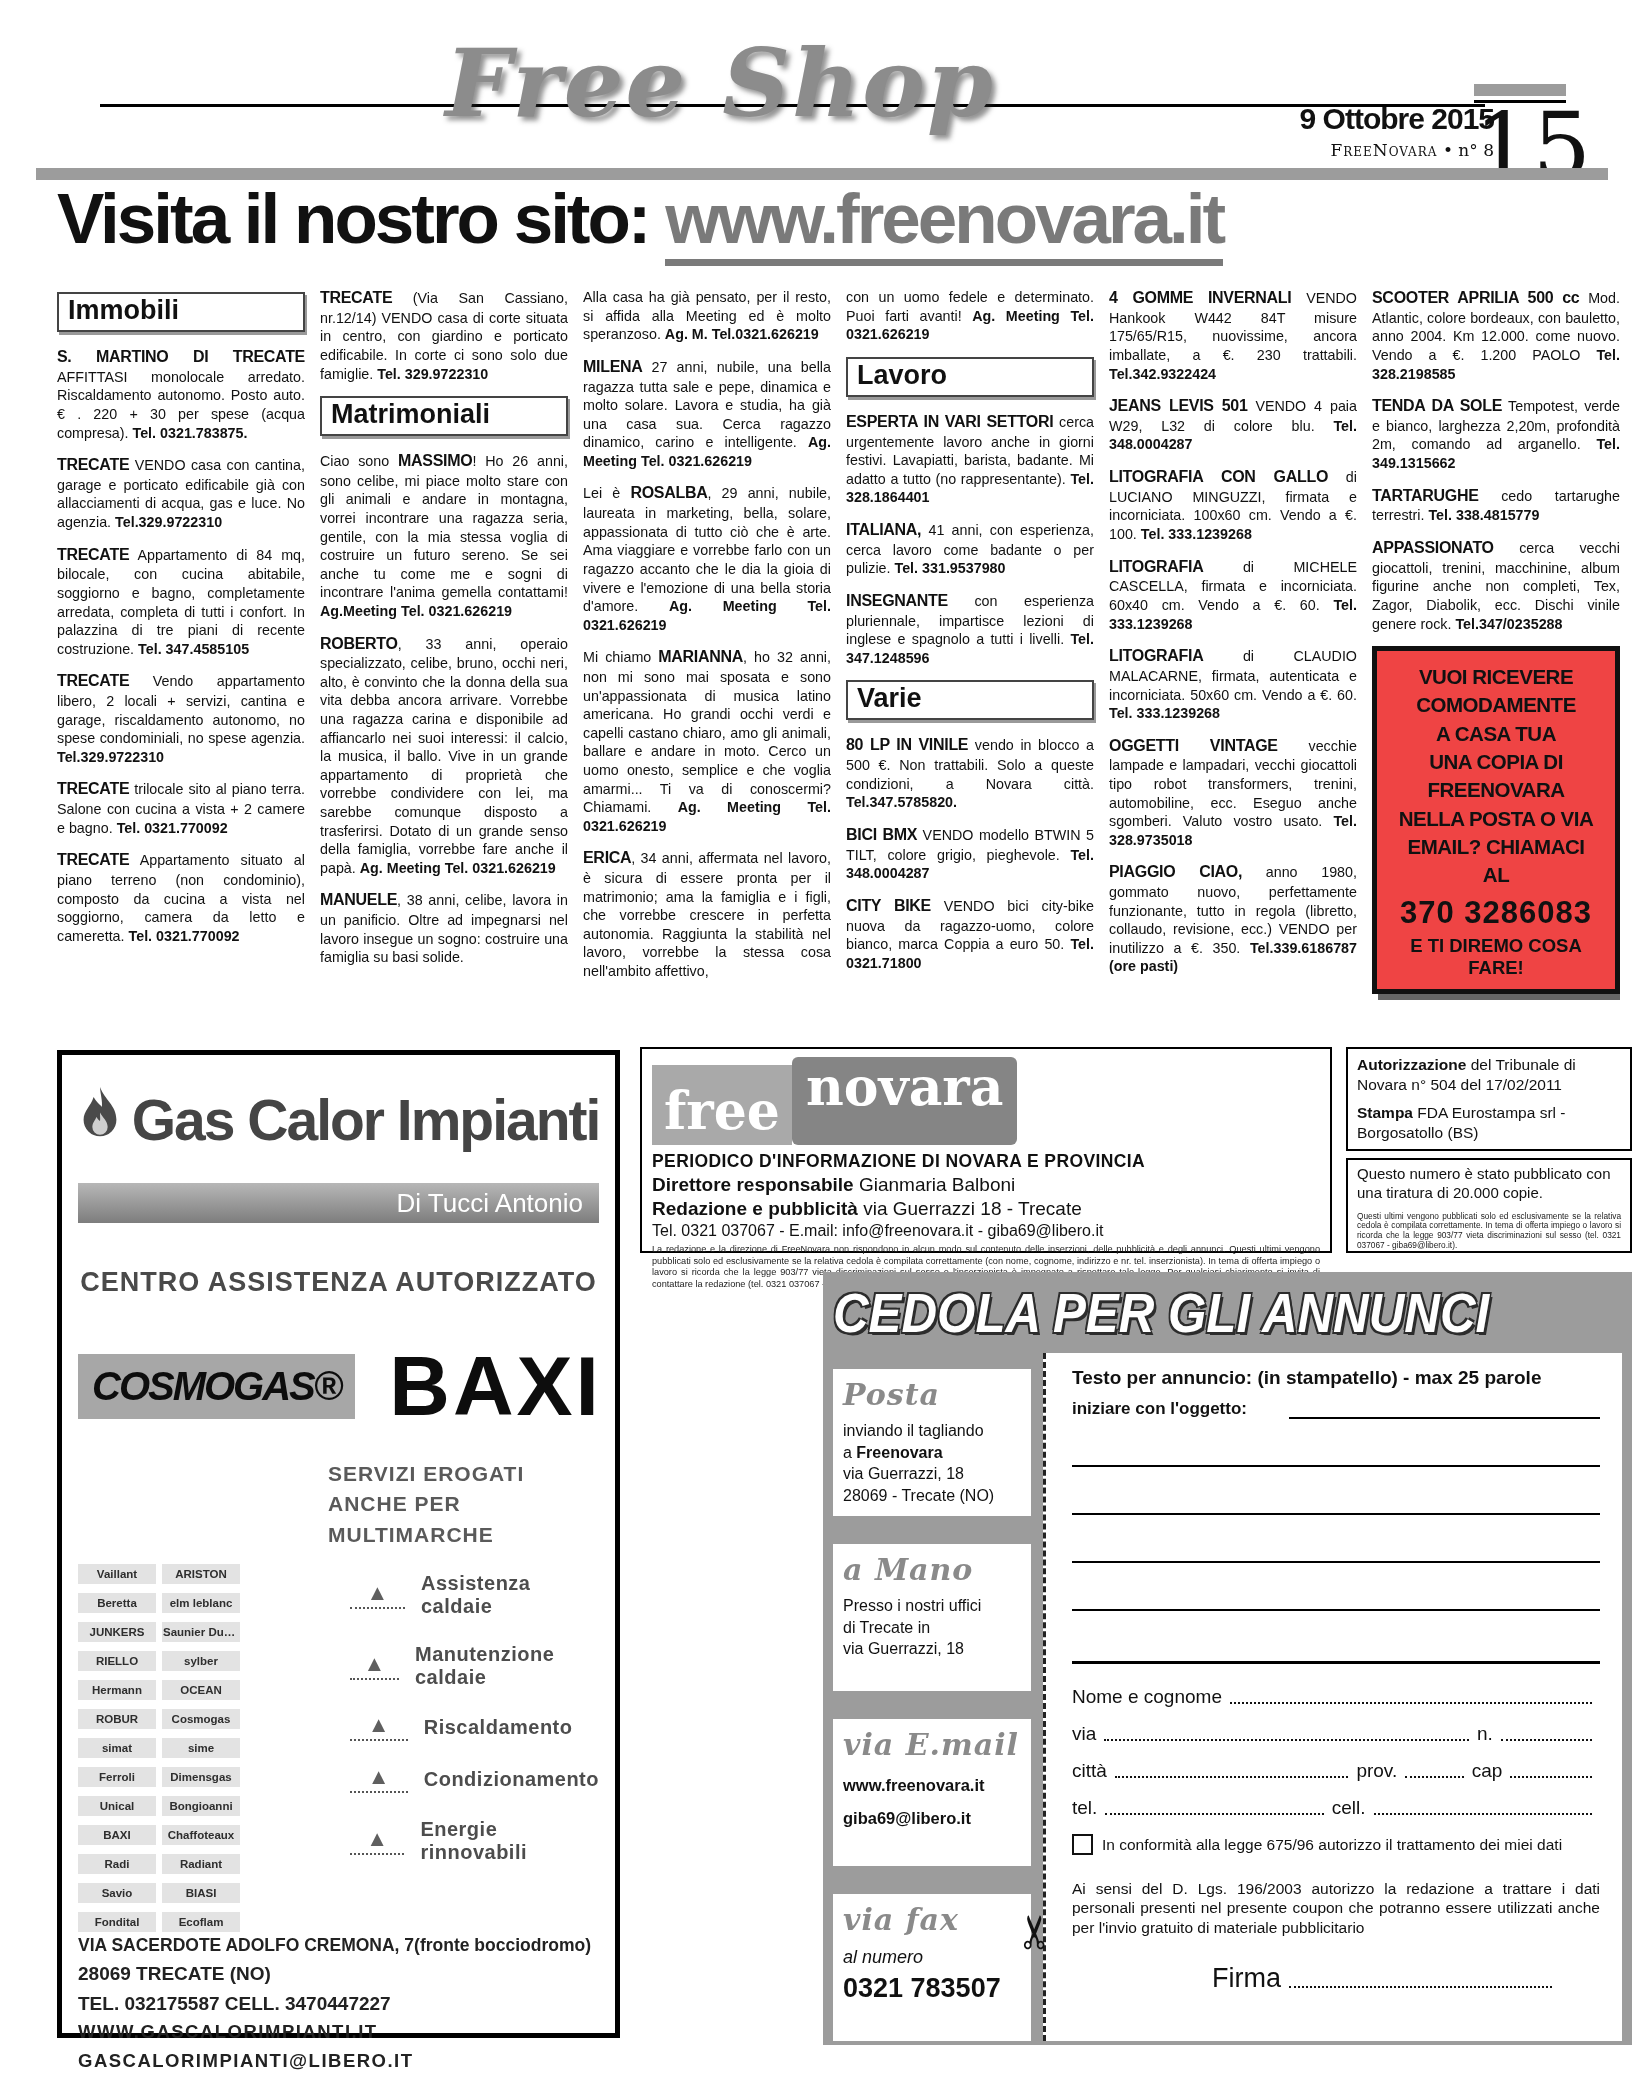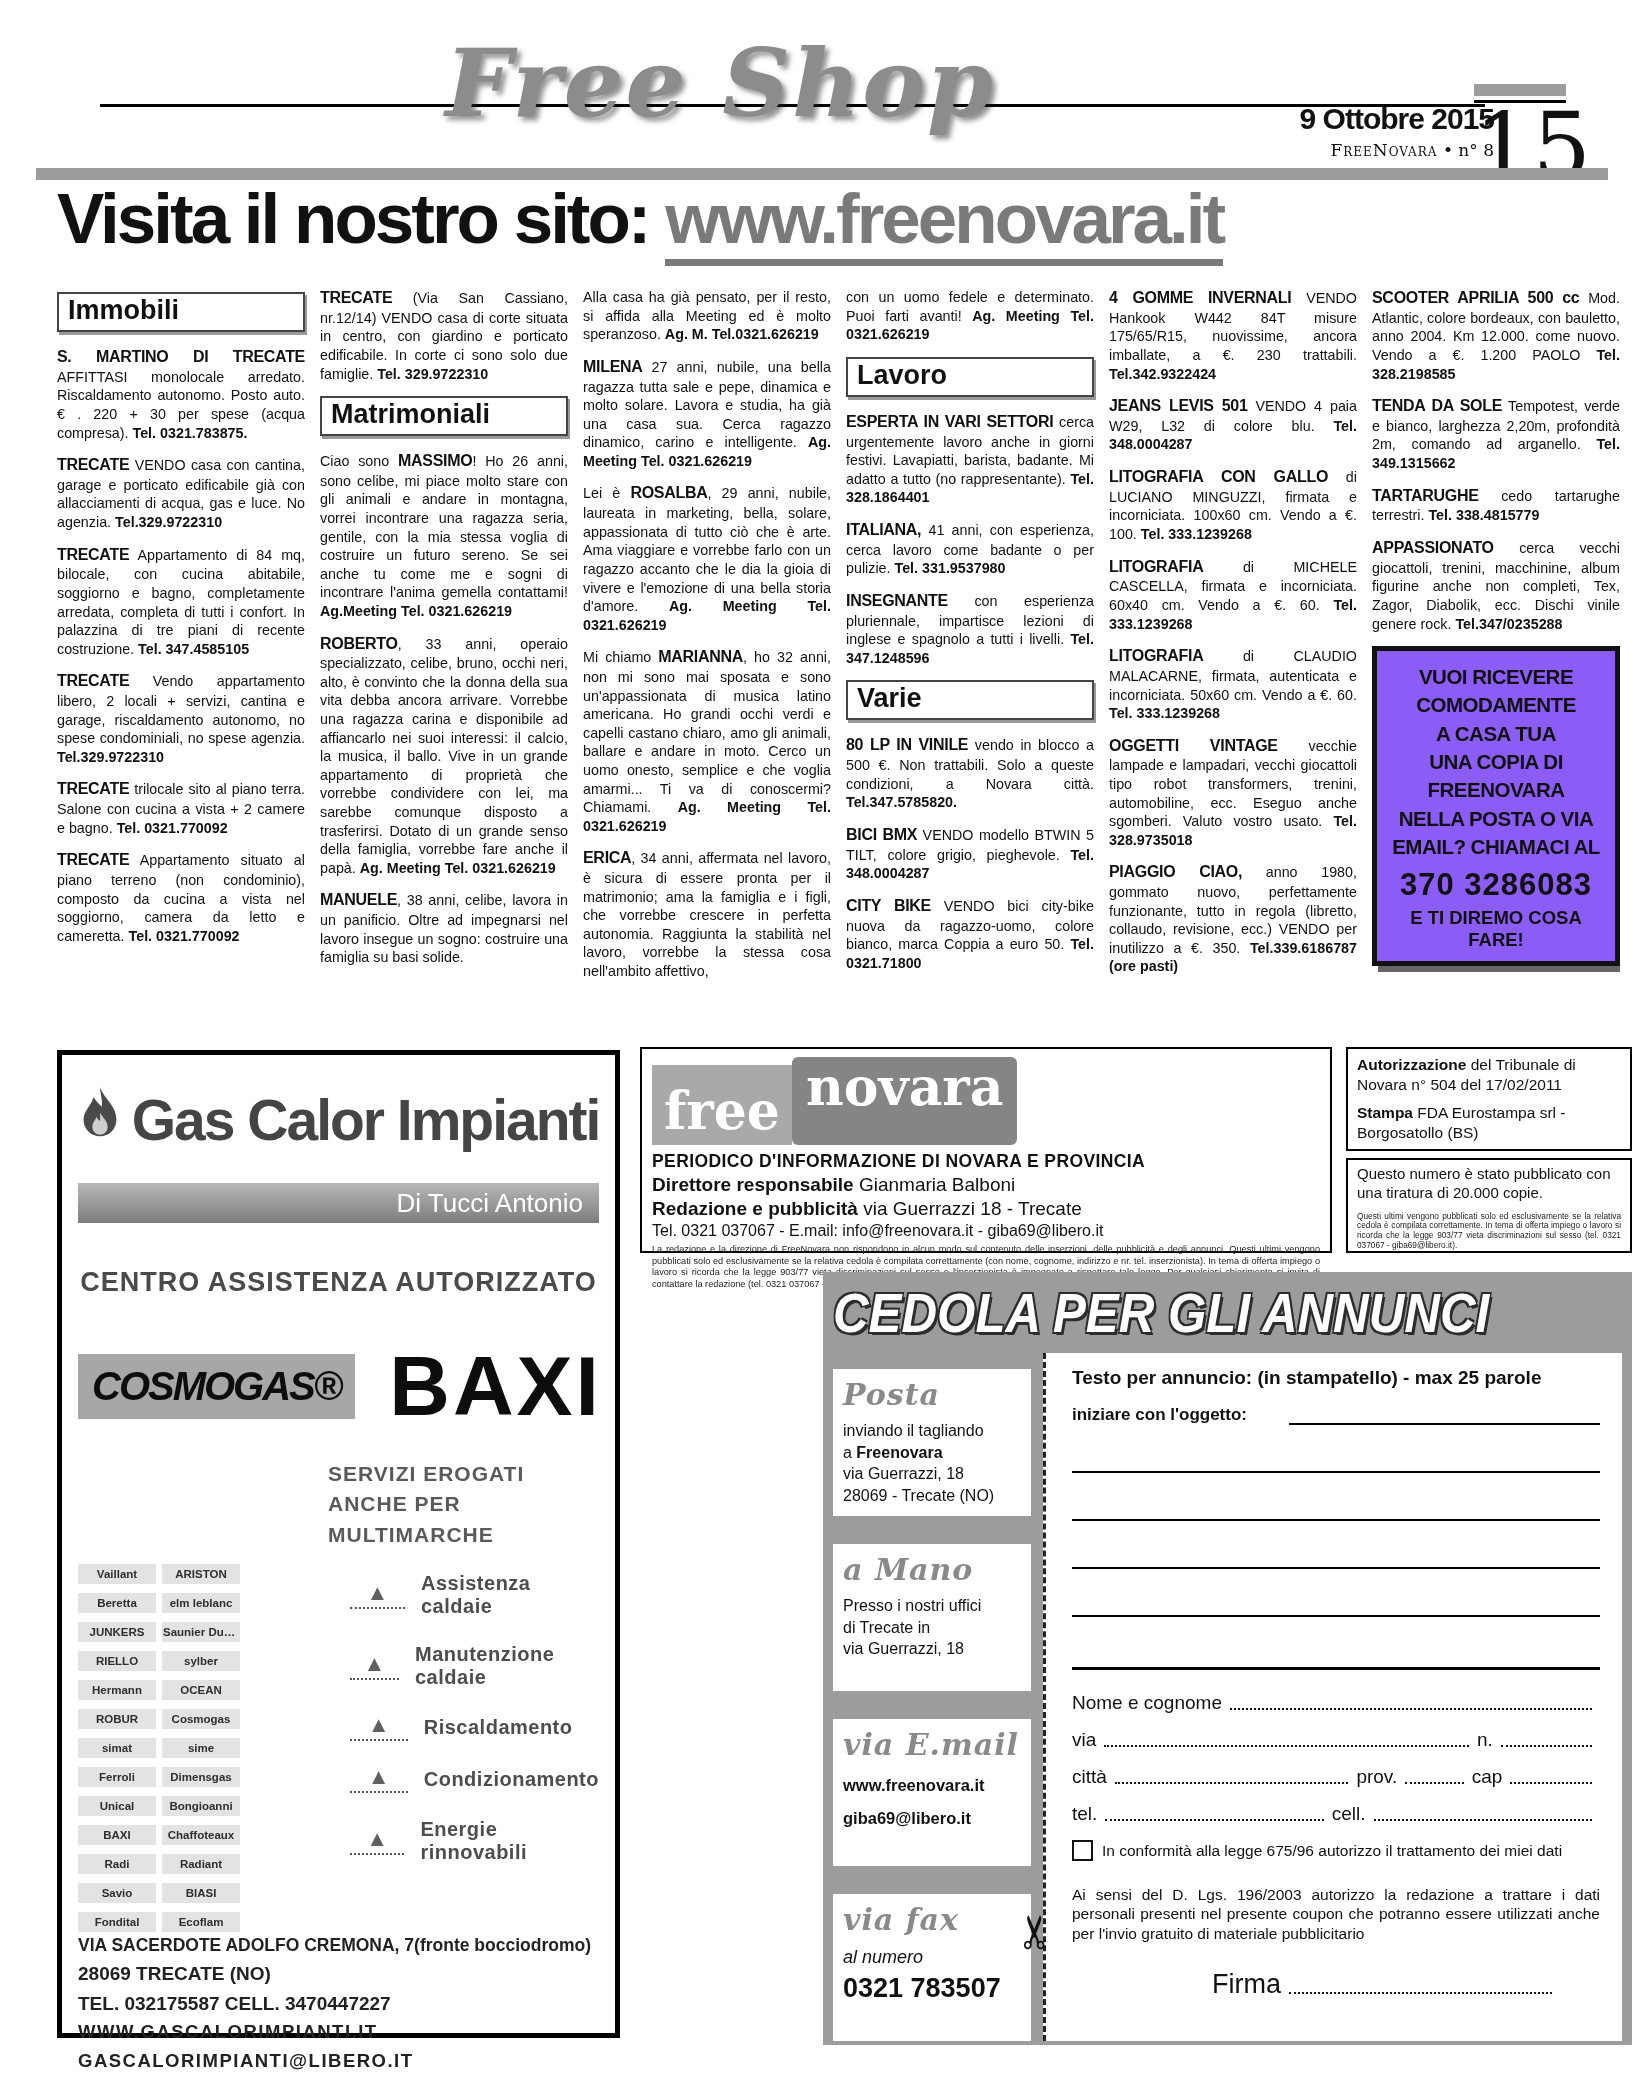--- a/index.html
+++ b/index.html
@@ -27,22 +27,22 @@
 
   
   .columns{position:absolute;left:57px;top:288px;width:1563px;height:748px;display:flex;gap:15px;overflow:hidden;}
   .col{flex:1;min-width:0;}
   .section-header{border:2px solid #444;box-shadow:2px 3px 0 #999;background:#fff;
      font-size:27px;font-weight:bold;padding:1px 9px 4px;margin:4px 0 15px;}
   .ad{font-size:14.3px;line-height:1.3;margin:0 0 13px;text-align:justify;}
   .ad .lead{font-weight:bold;font-size:16px;letter-spacing:-.3px;}
   .ad .tel{font-weight:bold;}
 
-  .subscribe-box{margin-top:6px;border:5px solid #111;box-shadow:6px 6px 0 #666;background:#8b5cf6;
-     text-align:center;font-weight:bold;padding:12px 4px 10px;}
+  .subscribe-box{margin-top:6px;border:5px solid #111;box-shadow:6px 6px 0 #666;background:#ef4444;
+     text-align:center;font-weight:bold;padding:12px 20px 10px;}
   .sub-line{font-size:20.5px;line-height:1.38;letter-spacing:-.5px;}
   .sub-phone{font-size:31px;margin:6px 0 4px;letter-spacing:1px;}
   .sub-tail{font-size:18.5px;}
 
   
   .gas-ad{position:absolute;left:57px;top:1050px;width:563px;height:988px;border:5px solid #000;
      padding:22px 16px 16px;box-sizing:border-box;display:flex;flex-direction:column;}
   .gas-logo-row{display:flex;align-items:center;justify-content:center;gap:10px;margin-top:10px;}
   .gas-logo-text{font-size:57px;font-weight:800;color:#454545;letter-spacing:-2px;white-space:nowrap;}
   .tucci-bar{margin-top:30px;height:40px;background:linear-gradient(#b7b7b7,#7d7d7d);color:#fff;
@@ -101,21 +101,21 @@
   .script-head{font-family:"DejaVu Serif",serif;font-style:italic;font-weight:bold;color:#8a8a8a;
      font-size:30px;margin-bottom:8px;letter-spacing:1px;}
   .cpanel .ptext{font-size:16px;line-height:1.35;}
   .cpanel .bold{font-weight:bold;}
   .fax-num{font-size:27px;font-weight:bold;margin-top:4px;}
   .email-line{font-size:16.5px;font-weight:bold;margin-top:14px;}
 
   .coupon-form{flex:1;background:#fff;position:relative;border-left:3px dashed #222;
      padding:14px 22px 12px 26px;box-sizing:border-box;}
   .form-title{font-size:19px;font-weight:bold;}
-  .oggetto-row{display:flex;align-items:flex-end;font-size:17px;font-weight:bold;margin-top:16px;gap:34px;}
+  .oggetto-row{display:flex;align-items:flex-end;font-size:17px;font-weight:bold;margin-top:10px;gap:34px;}
   .solid-fill{flex:1;border-bottom:2.5px solid #000;margin-left:8px;}
   .write-line{border-bottom:2.5px solid #000;height:46px;}
   .thick-rule{border-bottom:3.5px solid #000;margin-top:50px;}
   .form-rows{margin-top:22px;}
   .frow{display:flex;align-items:flex-end;font-size:19px;margin-bottom:15px;}
   .dots{flex:1;border-bottom:2.5px dotted #111;margin:0 8px 4px;}
   .dots.n2{flex:.35;} .dots.n3{flex:.25;}
   .privacy-row{display:flex;align-items:center;font-size:15.5px;margin-top:14px;}
   .checkbox{width:17px;height:17px;border:2px solid #111;display:inline-block;margin-right:9px;flex:none;}
   .legal{font-size:15.5px;line-height:1.25;margin-top:24px;text-align:justify;}

